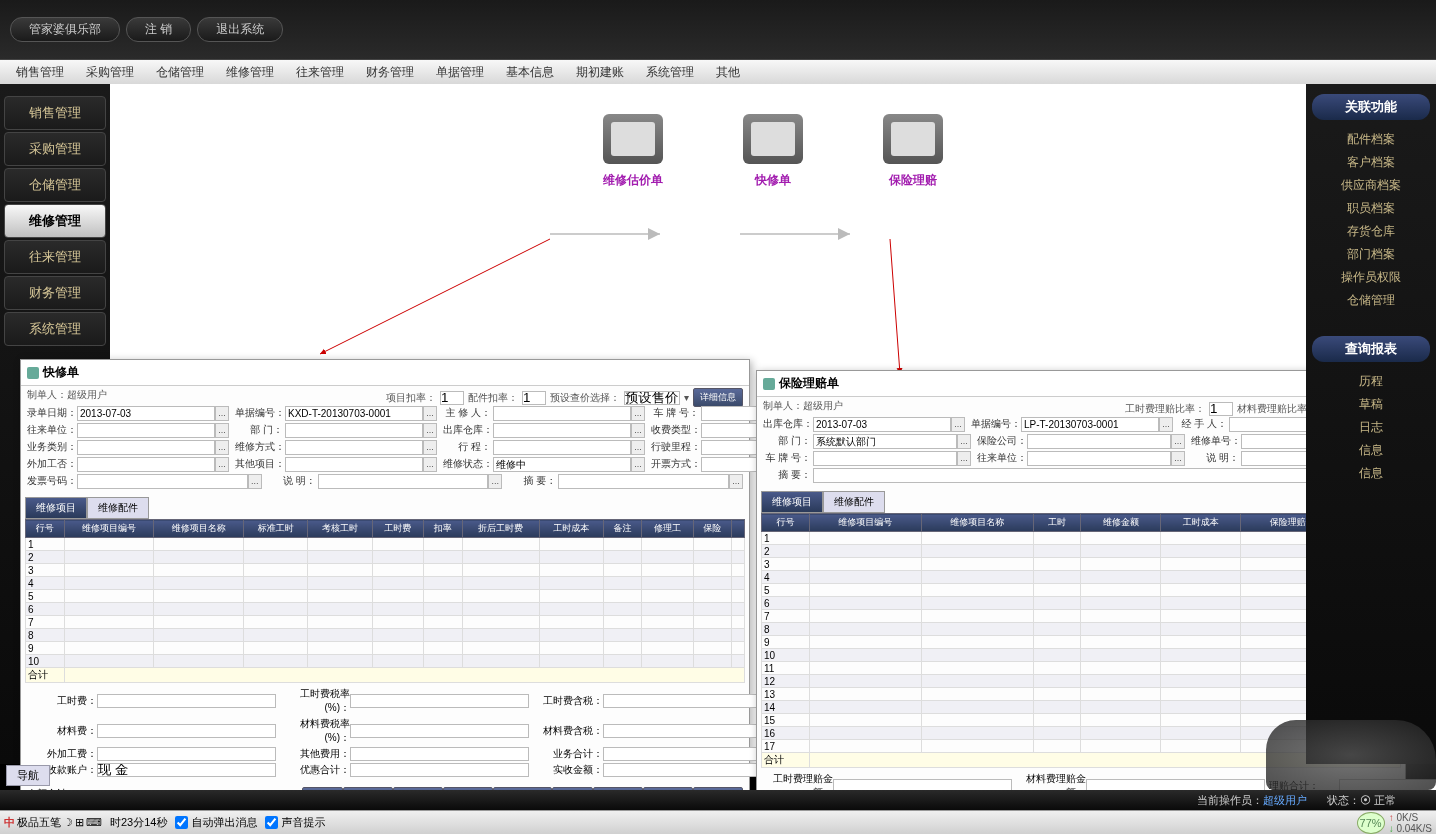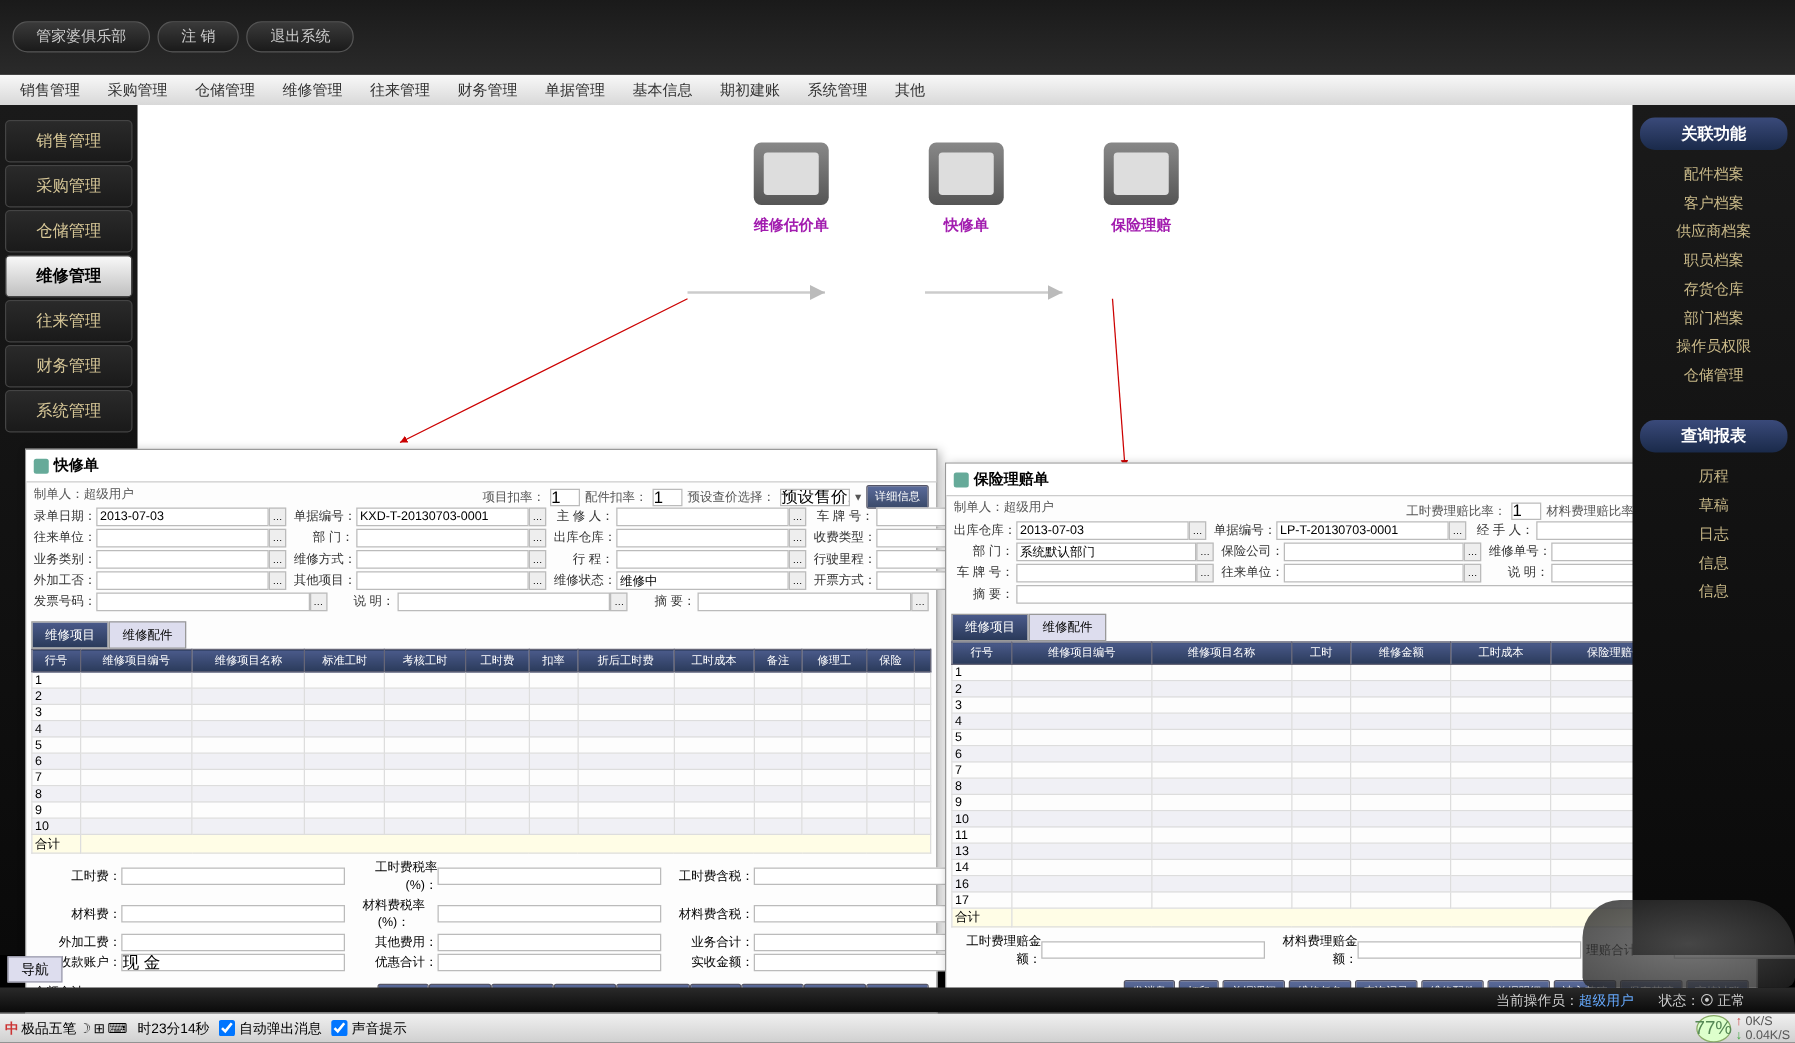--- a/index.html
+++ b/index.html
@@ -42,21 +42,21 @@
 .sidebar-right{width:130px;background:linear-gradient(#1a1a1a,#0a0a0a);padding:10px 0;position:absolute;right:0;top:84px;bottom:70px}
 .sr-head{background:linear-gradient(#3a4a7a,#1a2a4a);color:#fff;font-size:13px;text-align:center;padding:4px;border-radius:12px;margin:0 6px 8px;font-weight:bold}
 .sr-item{color:#c8b888;font-size:12px;padding:3px 0;text-align:center;cursor:pointer}
 .car-img{position:absolute;right:0;bottom:44px;width:170px;height:70px;background:radial-gradient(ellipse at center,#555,#222);border-radius:30px 40px 8px 8px;opacity:.8}
 .nav-btn{position:absolute;left:6px;bottom:48px;background:#dde;border:1px solid #99a;padding:2px 10px;font-size:11px;cursor:pointer}
 .statusbar{position:absolute;bottom:24px;left:0;right:0;height:20px;background:linear-gradient(#2a2a2a,#0a0a0a);display:flex;align-items:center;justify-content:flex-end;padding:0 40px;color:#ccc;font-size:11px;gap:20px}
 .taskbar{position:absolute;bottom:0;left:0;right:0;height:24px;background:linear-gradient(#f0f0f0,#d0d0d0);display:flex;align-items:center;padding:0 4px;gap:8px;font-size:11px;border-top:1px solid #999}
 .tb-ime{display:flex;align-items:center;gap:2px}
 .tb-chk{display:flex;align-items:center;gap:3px}
 .tb-net{margin-left:auto;display:flex;align-items:center;gap:4px;font-size:10px;color:#555}
-.pct-badge{width:28px;height:22px;border:1px solid #8a6;border-radius:50%;background:#dfc;color:#585;font-size:15px;display:flex;align-items:center;justify-content:center}
+.pct-badge{width:28px;height:22px;border:1px solid #8a6;border-radius:50%;background:#dfc;color:#585;font-size:11px;display:flex;align-items:center;justify-content:center}
 svg.arrow{position:absolute;pointer-events:none}
 </style>
 </head>
 <body>
 
 <div class="titlebar">
   <div class="top-btns" id="top-btns">
       <button class="top-btn">管家婆俱乐部</button>
       <button class="top-btn">注  销</button>
       <button class="top-btn">退出系统</button>
@@ -442,21 +442,21 @@
               <span style="width:70px;text-align:right">工时费合计：</span>
               <input style="flex: 1 1 0%; height: 14px; border: 1px solid rgb(187, 187, 187);" value="">
             </span>
           </div>
           <div style="display: flex; gap: 4px; margin-bottom: 2px;">
             <span style="display: flex; align-items: center; flex: 1 1 0%;">
               <span style="width:70px;text-align:right">材料费：</span>
               <input style="flex: 1 1 0%; height: 14px; border: 1px solid rgb(187, 187, 187);" value="">
             </span>
             <span style="display: flex; align-items: center; flex: 1 1 0%;">
-              <span style="width:70px;text-align:center">材料费税率(%)：</span>
+              <span style="width:70px;text-align:right">材料费税率(%)：</span>
               <input style="flex: 1 1 0%; height: 14px; border: 1px solid rgb(187, 187, 187);" value="">
             </span>
             <span style="display: flex; align-items: center; flex: 1 1 0%;">
               <span style="width:70px;text-align:right">材料费含税：</span>
               <input style="flex: 1 1 0%; height: 14px; border: 1px solid rgb(187, 187, 187);" value="">
             </span>
             <span style="display: flex; align-items: center; flex: 1 1 0%;">
               <span style="width:70px;text-align:right">材料费合计：</span>
               <input style="flex: 1 1 0%; height: 14px; border: 1px solid rgb(187, 187, 187);" value="">
             </span>
@@ -701,31 +701,51 @@
               <td>11</td>
               <td></td>
               <td></td>
               <td></td>
               <td></td>
               <td></td>
               <td></td>
               <td></td>
             </tr>
             <tr>
+              <td>12</td>
+              <td></td>
+              <td></td>
+              <td></td>
+              <td></td>
+              <td></td>
+              <td></td>
+              <td></td>
+            </tr>
+            <tr>
               <td>13</td>
               <td></td>
               <td></td>
               <td></td>
               <td></td>
               <td></td>
               <td></td>
               <td></td>
             </tr>
             <tr>
               <td>14</td>
+              <td></td>
+              <td></td>
+              <td></td>
+              <td></td>
+              <td></td>
+              <td></td>
+              <td></td>
+            </tr>
+            <tr>
+              <td>15</td>
               <td></td>
               <td></td>
               <td></td>
               <td></td>
               <td></td>
               <td></td>
               <td></td>
             </tr>
             <tr>
               <td>16</td>

